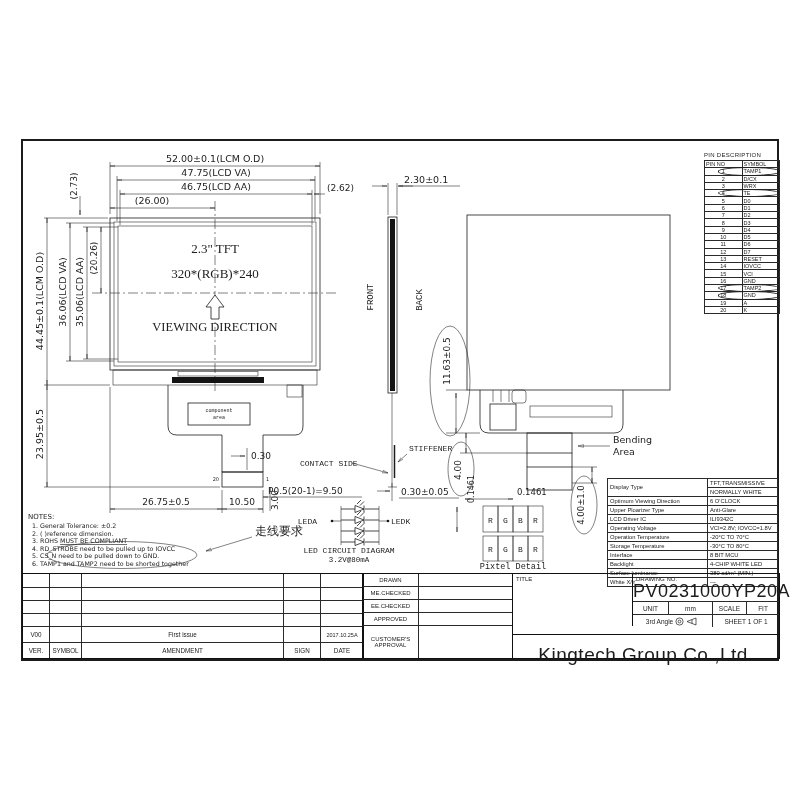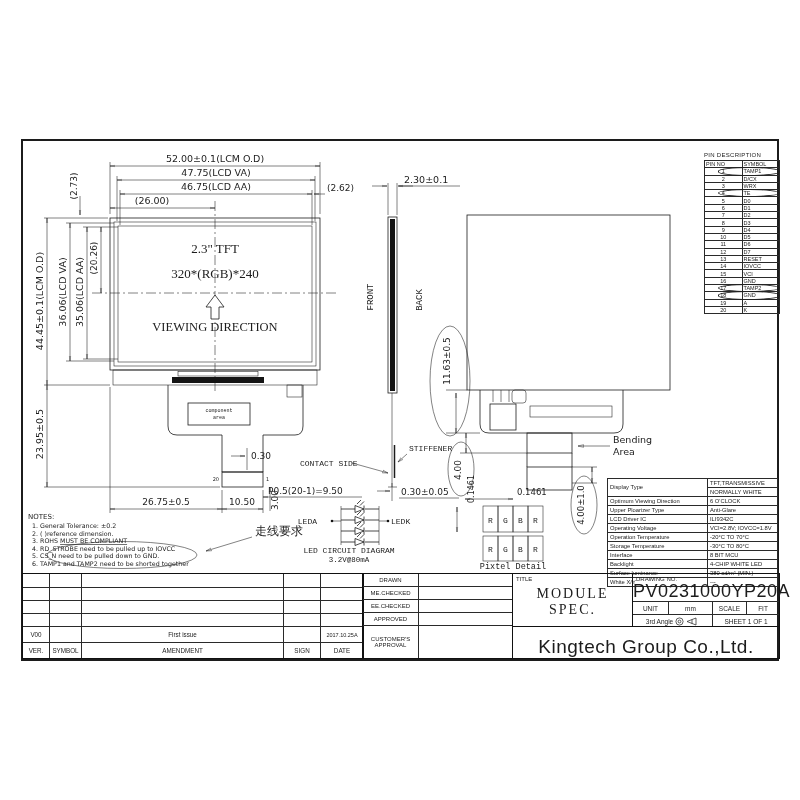--- a/index.html
+++ b/index.html
@@ -70,21 +70,21 @@
   #tb-dno .num{font-size:18px;text-align:center;margin-top:-1px;letter-spacing:.5px;}
   #tb-unit{height:12px;border-bottom:1px solid #2a2a2a;display:grid;
       grid-template-columns:36px 44px 34px 1fr;}
   #tb-unit div{border-right:1px solid #2a2a2a;display:flex;align-items:center;
       justify-content:center;font-size:6.5px;}
   #tb-unit div:last-child{border-right:none;}
   #tb-angle{height:12px;display:grid;grid-template-columns:80px 1fr;}
   #tb-angle div{border-right:1px solid #2a2a2a;display:flex;align-items:center;
       justify-content:center;font-size:6.5px;gap:2px;}
   #tb-angle div:last-child{border-right:none;}
-  #tb-company{left:150px;top:52px;width:266px;height:40px;border-top:1px solid #111;
+  #tb-company{left:150px;top:60px;width:266px;height:40px;border-top:1px solid #111;
       display:flex;align-items:center;justify-content:center;font-size:19px;letter-spacing:.5px;}
 </style>
 </head>
 <body>
 
 <div id="sheet">
 
 <svg width="800" height="800" viewBox="0 0 800 800">
   <defs>
     <marker id="ar" viewBox="0 0 12 12" refX="11" refY="6" markerWidth="10" markerHeight="10" orient="auto-start-reverse">
@@ -522,21 +522,20 @@
         <div></div>
     <div>EE.CHECKED</div>
         <div></div>
     <div>APPROVED</div>
         <div></div>
     <div class="last" style="white-space:normal;padding:0 2px;">CUSTOMER'S APPROVAL</div>
         <div class="last"></div>
   </div>
   <div class="cell" id="tb-title">
     <div class="small-lab">TITLE</div>
-    <div class="big">MODULE  SPEC.</div>
   </div>
   <div class="cell" id="tb-right">
     <div id="tb-dno">
       <div class="small-lab">DRAWING  NO.</div>
       <div class="num">PV0231000YP20A</div>
     </div>
     <div id="tb-unit">
       <div>UNIT</div>
       <div>mm</div>
       <div>SCALE</div>

